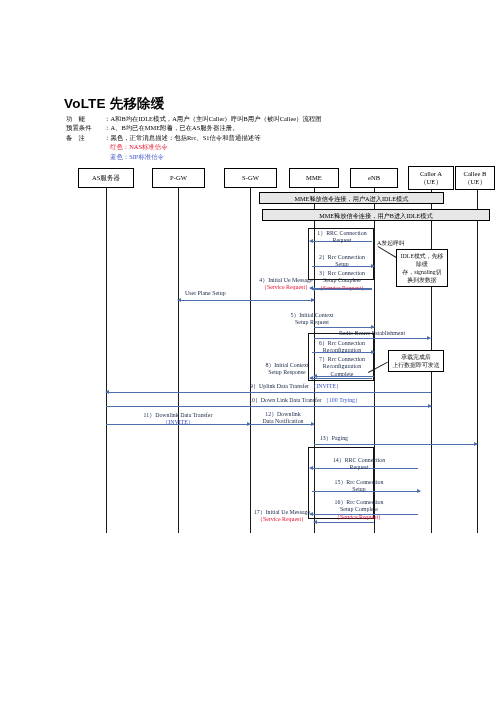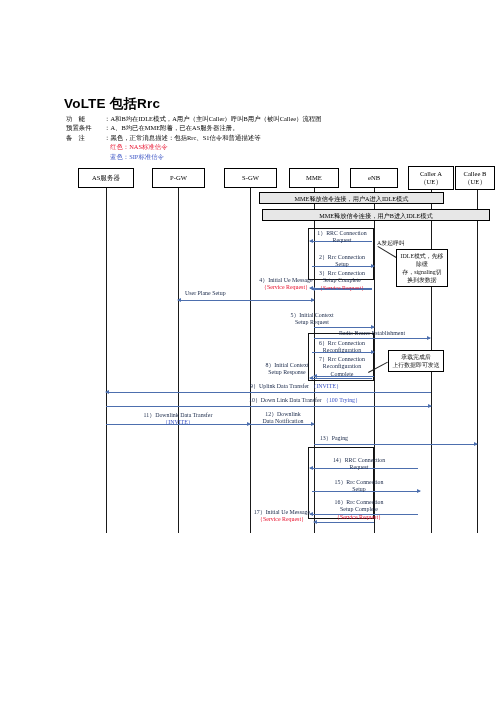--- a/index.html
+++ b/index.html
@@ -86,21 +86,21 @@
     font-size:5.9px;line-height:8px;color:#111;
     padding:2px 3px;text-align:center;
   }
   .leader{position:absolute;height:0;border-top:1px solid #222;transform-origin:0 0;}
 </style>
 </head>
 <body>
 
 <div class="page">
 
-  <div class="title">VoLTE 包括Rrc</div>
+  <div class="title">VoLTE 先移除缓</div>
 
   <div class="preamble">
     <div class="pre-row">
       <span class="pre-label">功 能</span>
       <span class="pre-sep">：</span>
       <span class="pre-text">A和B均在IDLE模式，A用户（主叫Caller）呼叫B用户（被叫Callee）流程图</span>
     </div>
     <div class="pre-row">
       <span class="pre-label tight">预置条件</span>
       <span class="pre-sep">：</span>

